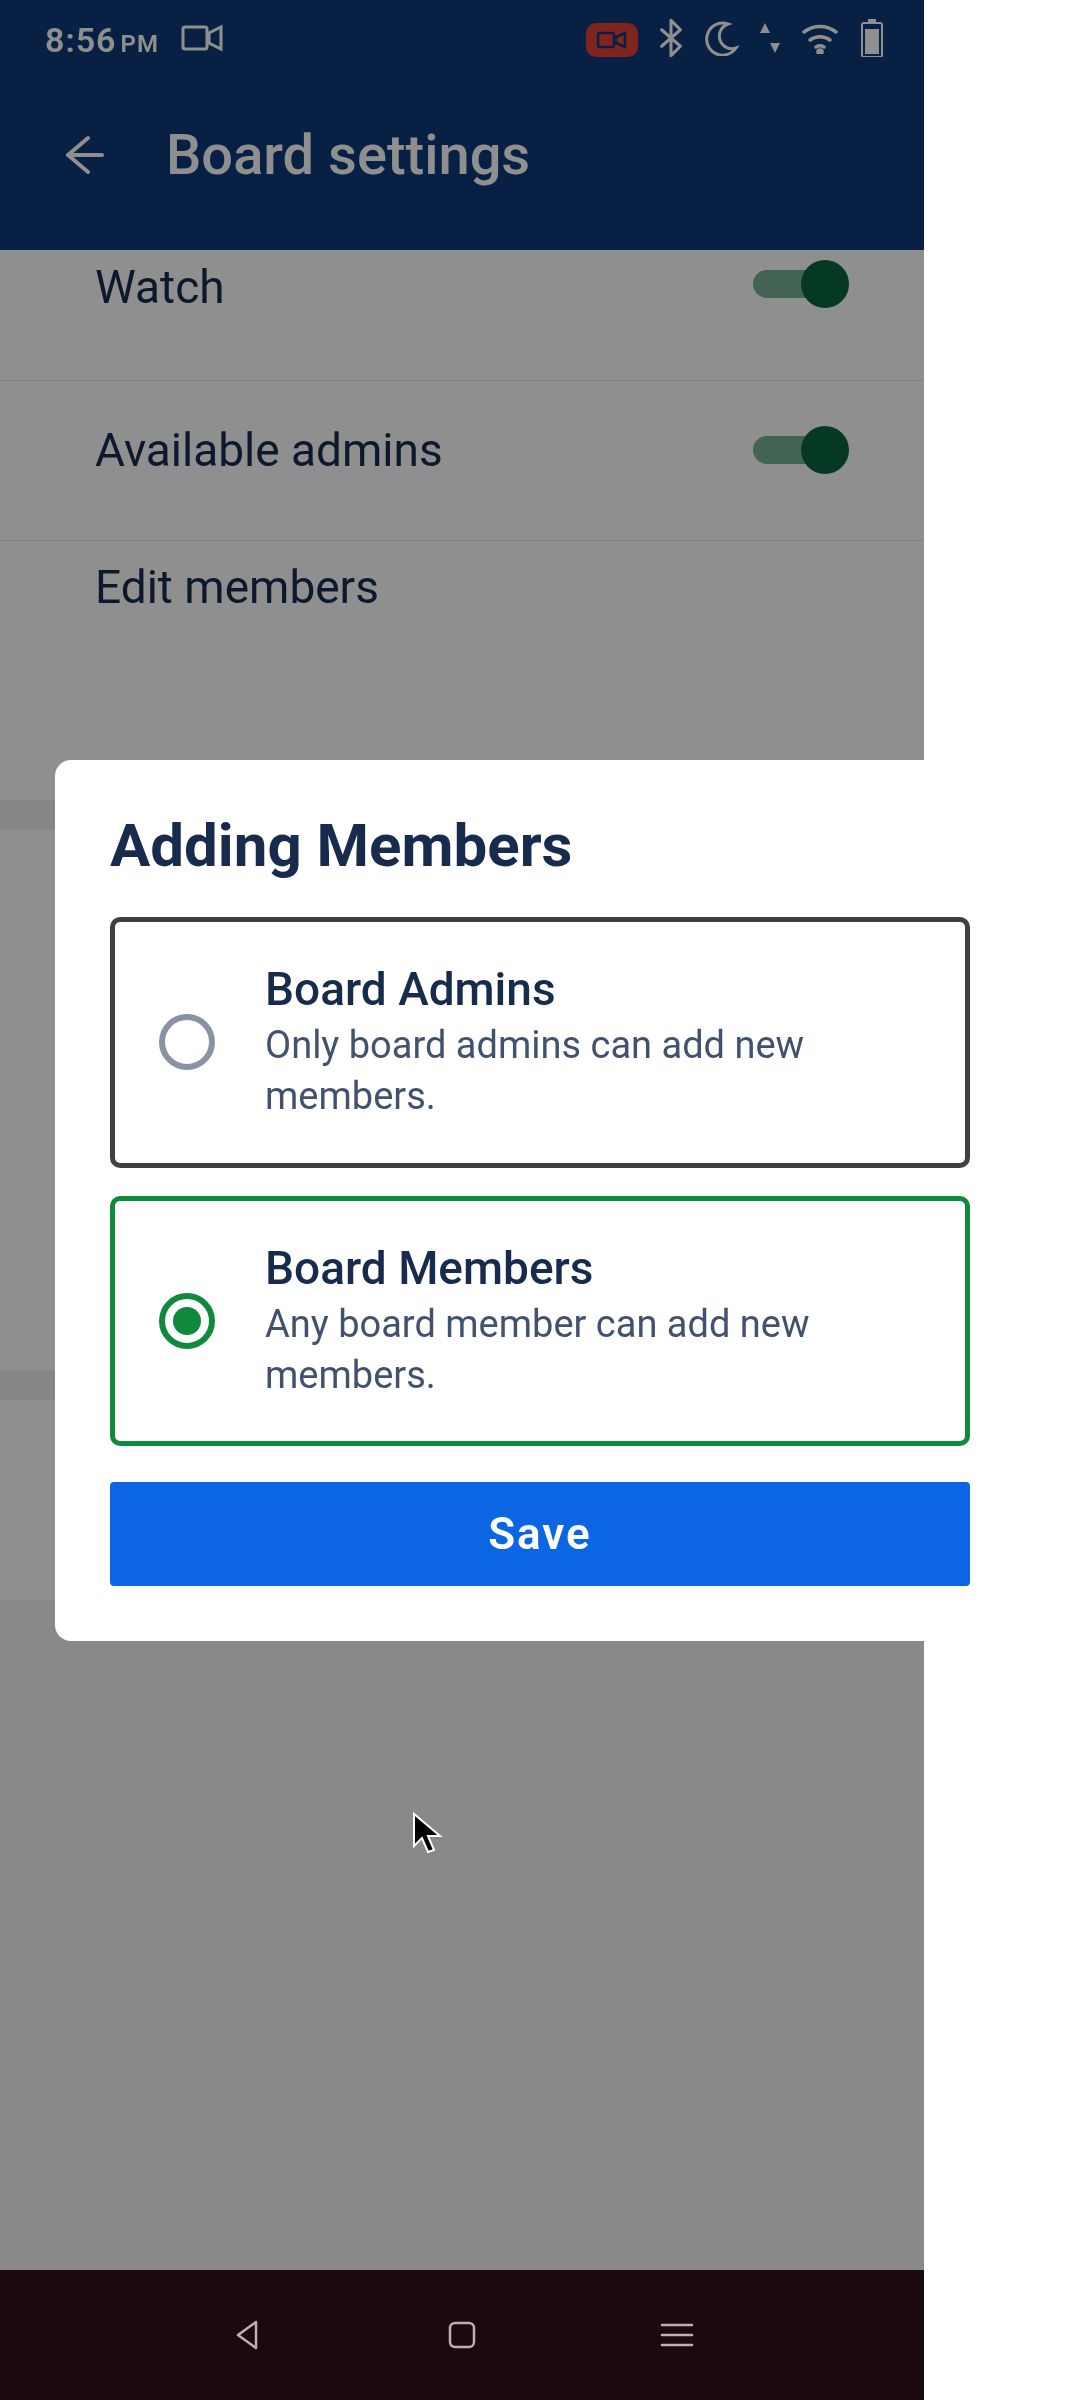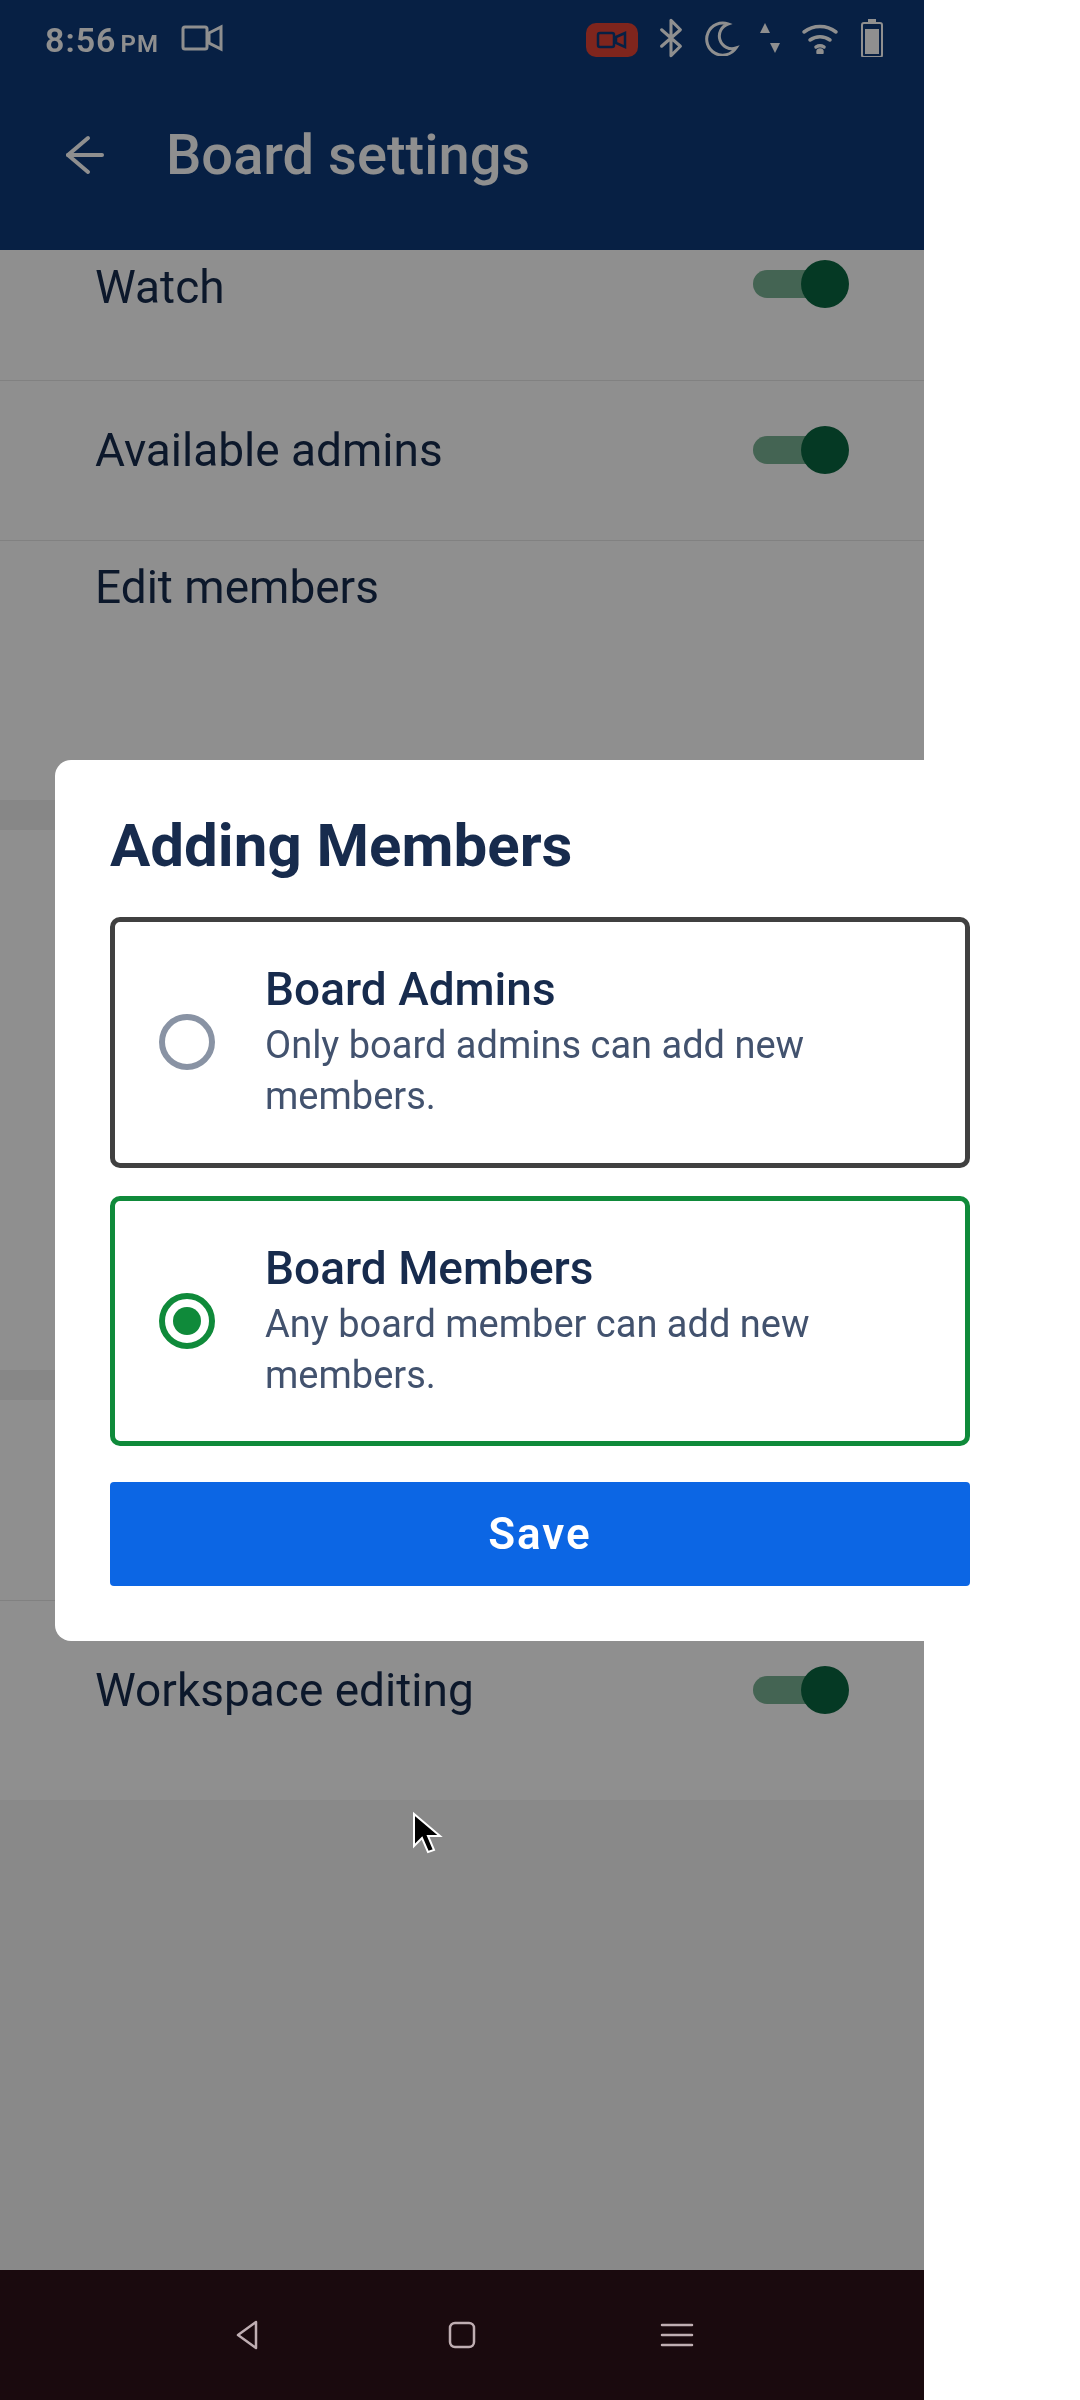--- a/index.html
+++ b/index.html
@@ -240,27 +240,20 @@
   <div class="gap"></div>
   <div class="content">
     <div class="row" style="min-height:540px"></div>
   </div>
   <div class="gap"></div>
   <div class="content">
     <div class="row" style="min-height:200px">
       <div class="row-label">Adding members</div>
       <div class="row-value">Members</div>
     </div>
-    <div class="row" style="min-height:200px">
-      <div class="row-label">Workspace editing</div>
-      <div class="toggle">
-        <div class="toggle-track"></div>
-          <div class="toggle-thumb"></div>
-      </div>
-    </div>
   </div>
 
   <div class="scrim"></div>
 
   <div class="dialog">
     <div class="dialog-title">Adding Members</div>
 
     <div class="option">
       <div class="radio"></div>
       <div class="option-text">

